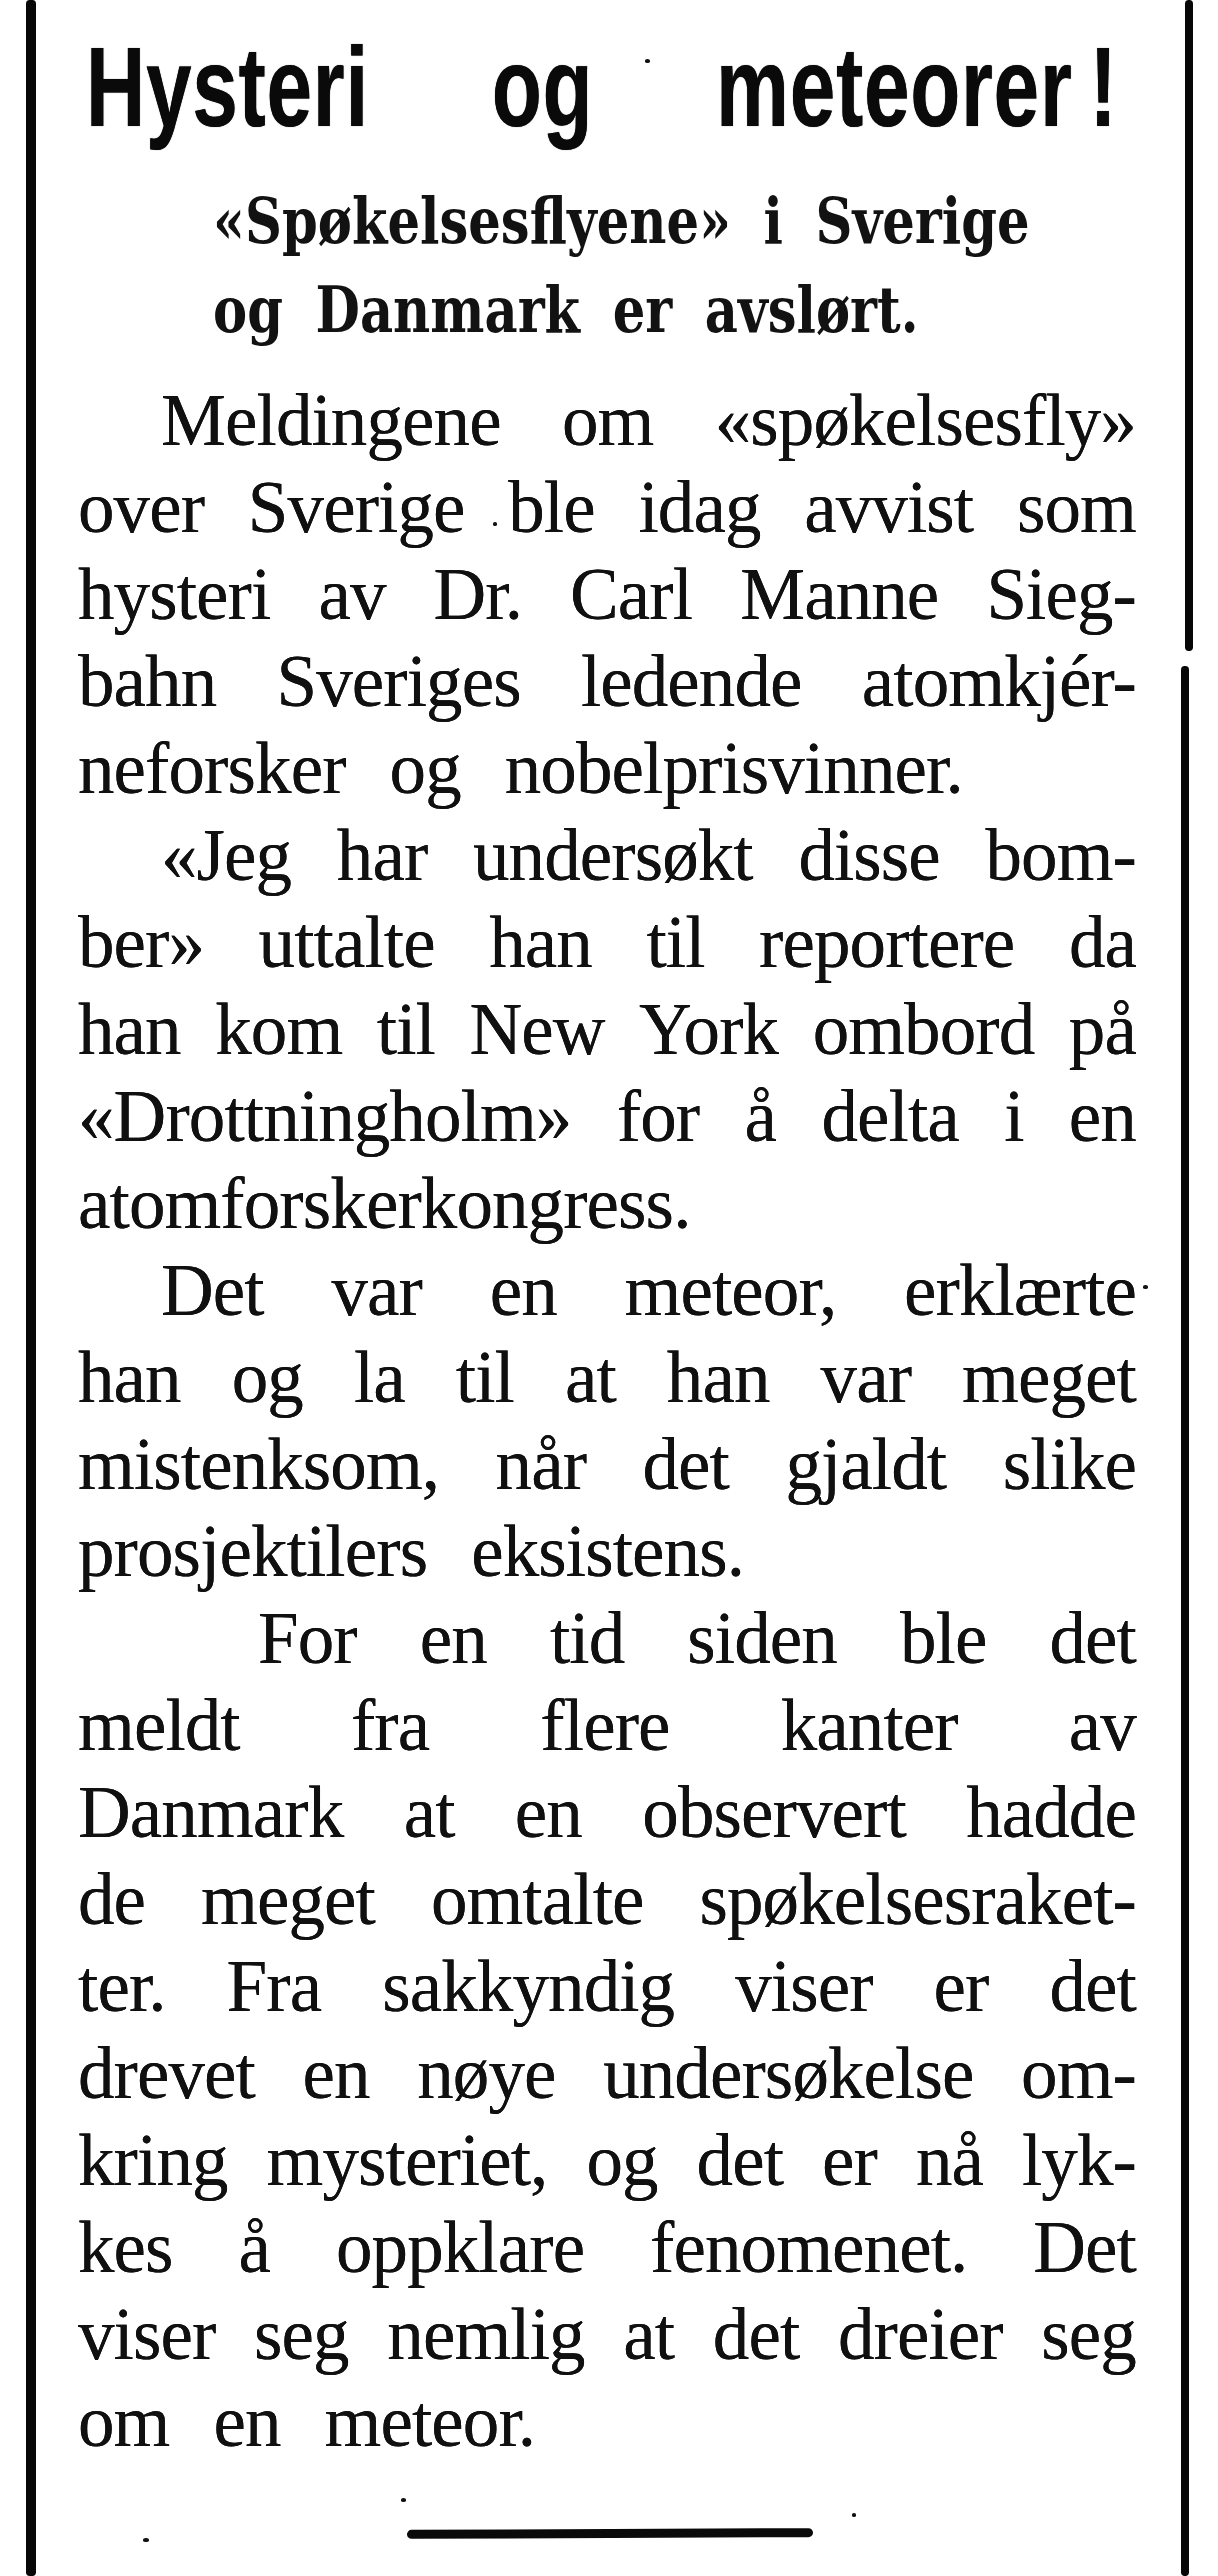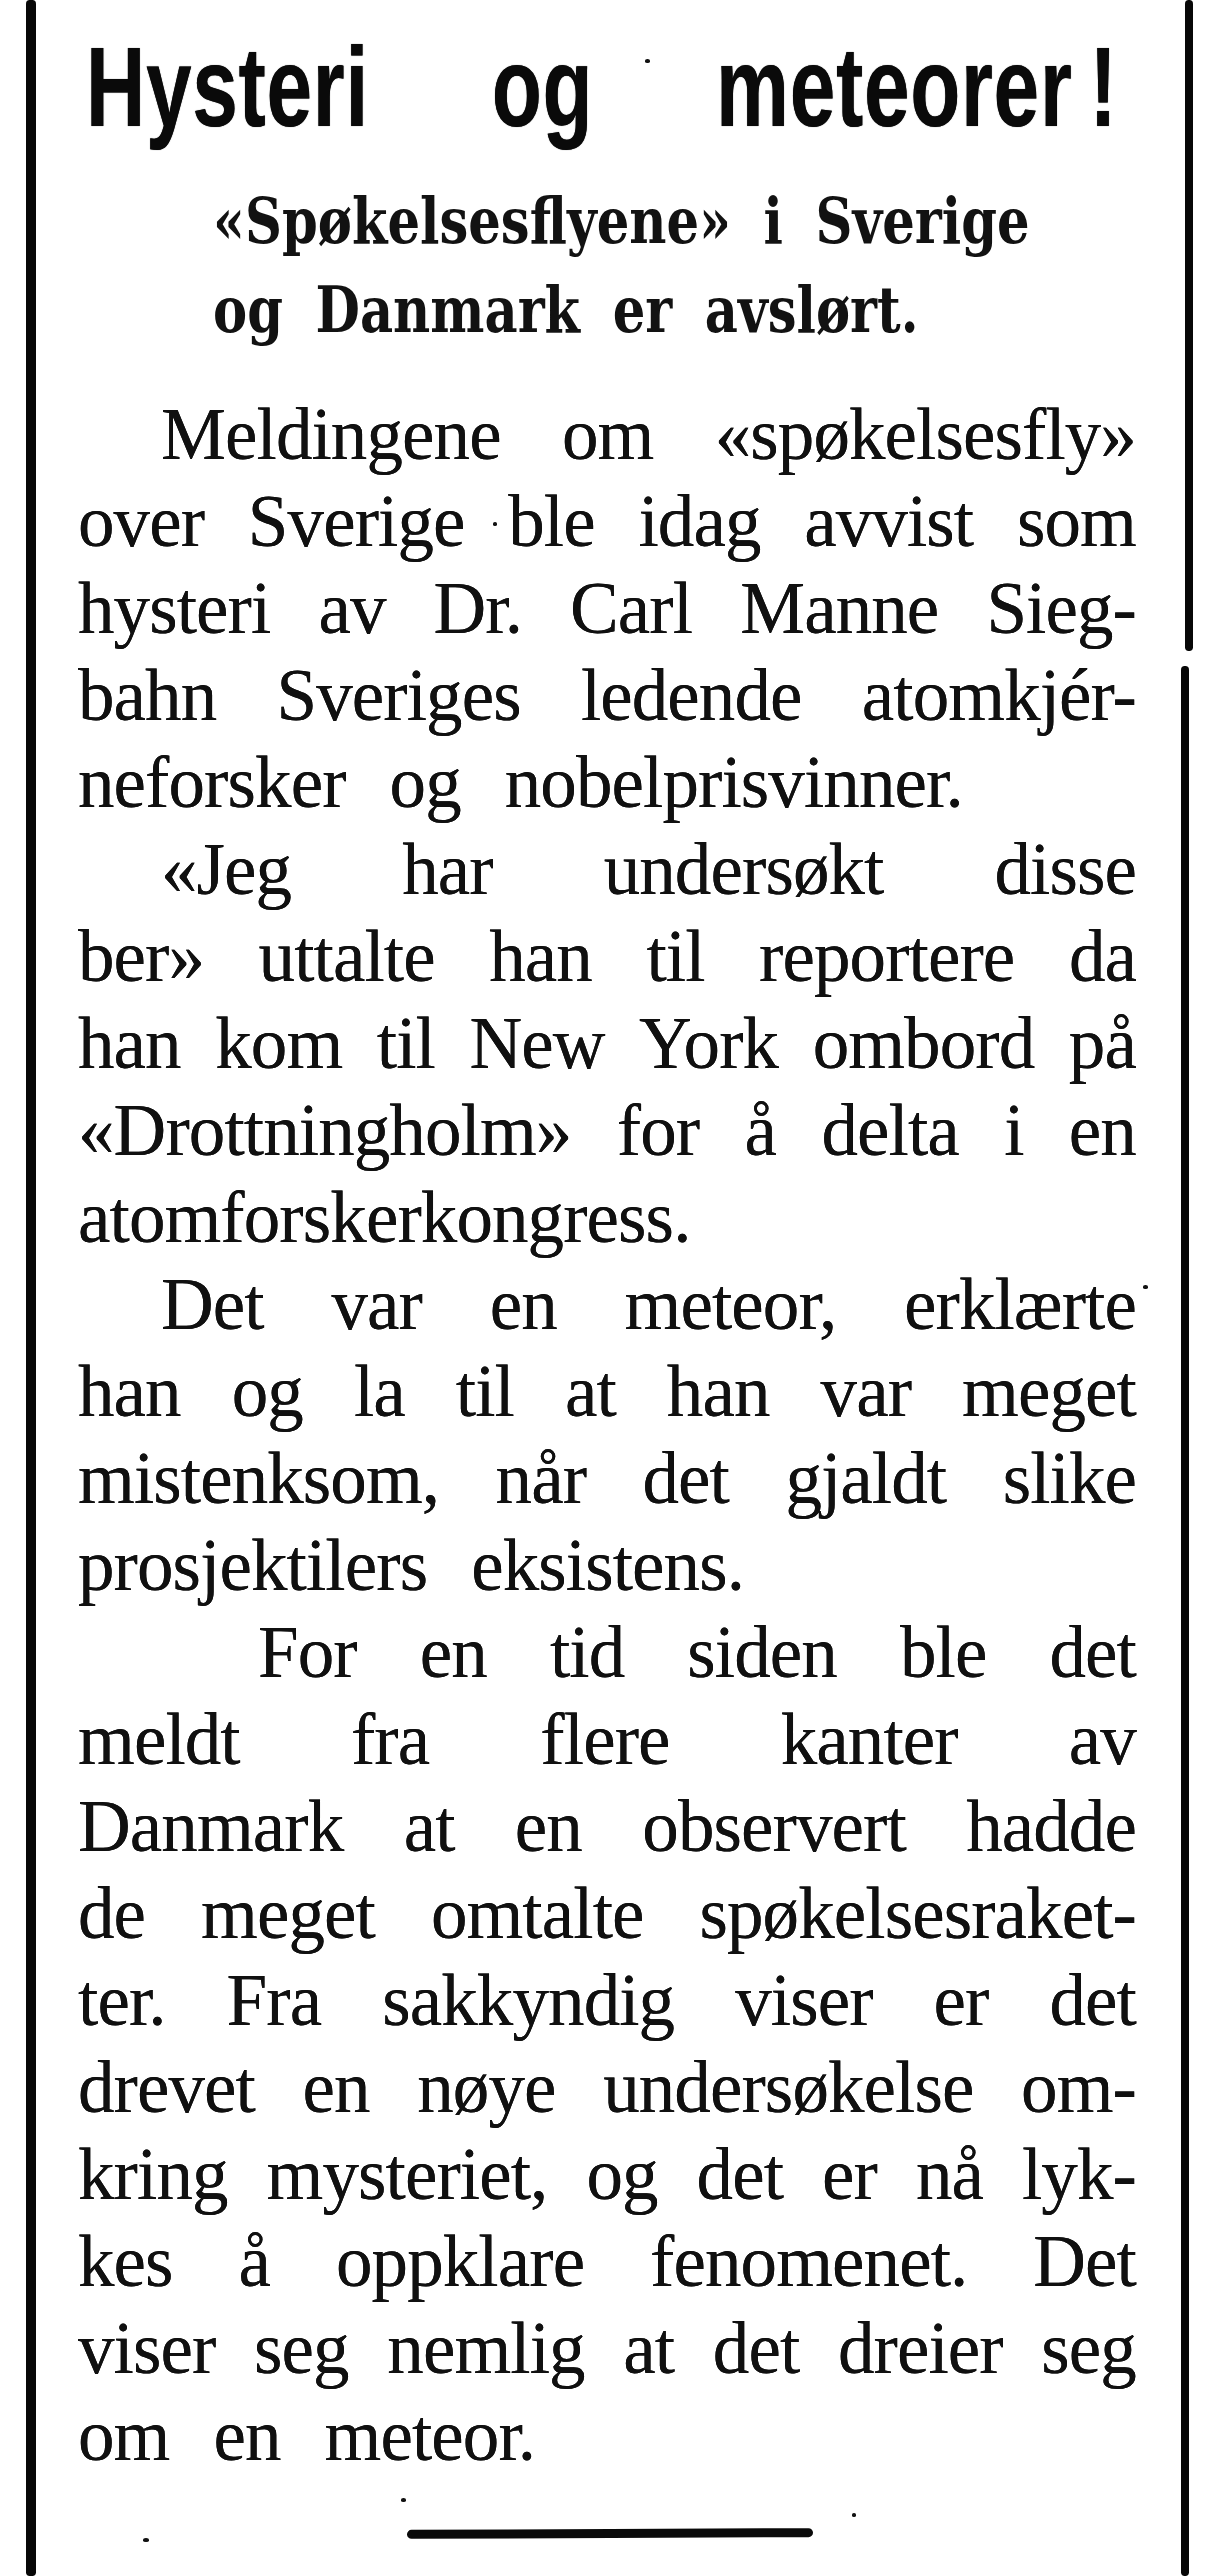--- a/index.html
+++ b/index.html
@@ -68,21 +68,20 @@
   .body-col {
     position: absolute;
     left: 78px;
     top: 377px;
     width: 1058px;
     font-family: "Liberation Serif", serif;
     font-size: 73px;
     letter-spacing: -0.9px;
     color: #101010;
     text-shadow: 0 0 0.5px #101010;
-    margin-top: 14px;
   }
   .bl {
     display: flex;
     height: 87px;
     line-height: 87px;
     white-space: nowrap;
     box-sizing: border-box;
   }
   .bl.j    { justify-content: space-between; }
   .bl.last { justify-content: flex-start; column-gap: 44px; }
@@ -162,20 +161,21 @@
         <span>neforsker</span>
         <span>og</span>
         <span>nobelprisvinner.</span>
       </div>
 
     <div class="bl j i1">
         <span>«Jeg</span>
         <span>har</span>
         <span>undersøkt</span>
         <span>disse</span>
+        <span>bom-</span>
       </div>
     <div class="bl j">
         <span>ber»</span>
         <span>uttalte</span>
         <span>han</span>
         <span>til</span>
         <span>reportere</span>
         <span>da</span>
       </div>
     <div class="bl j">

